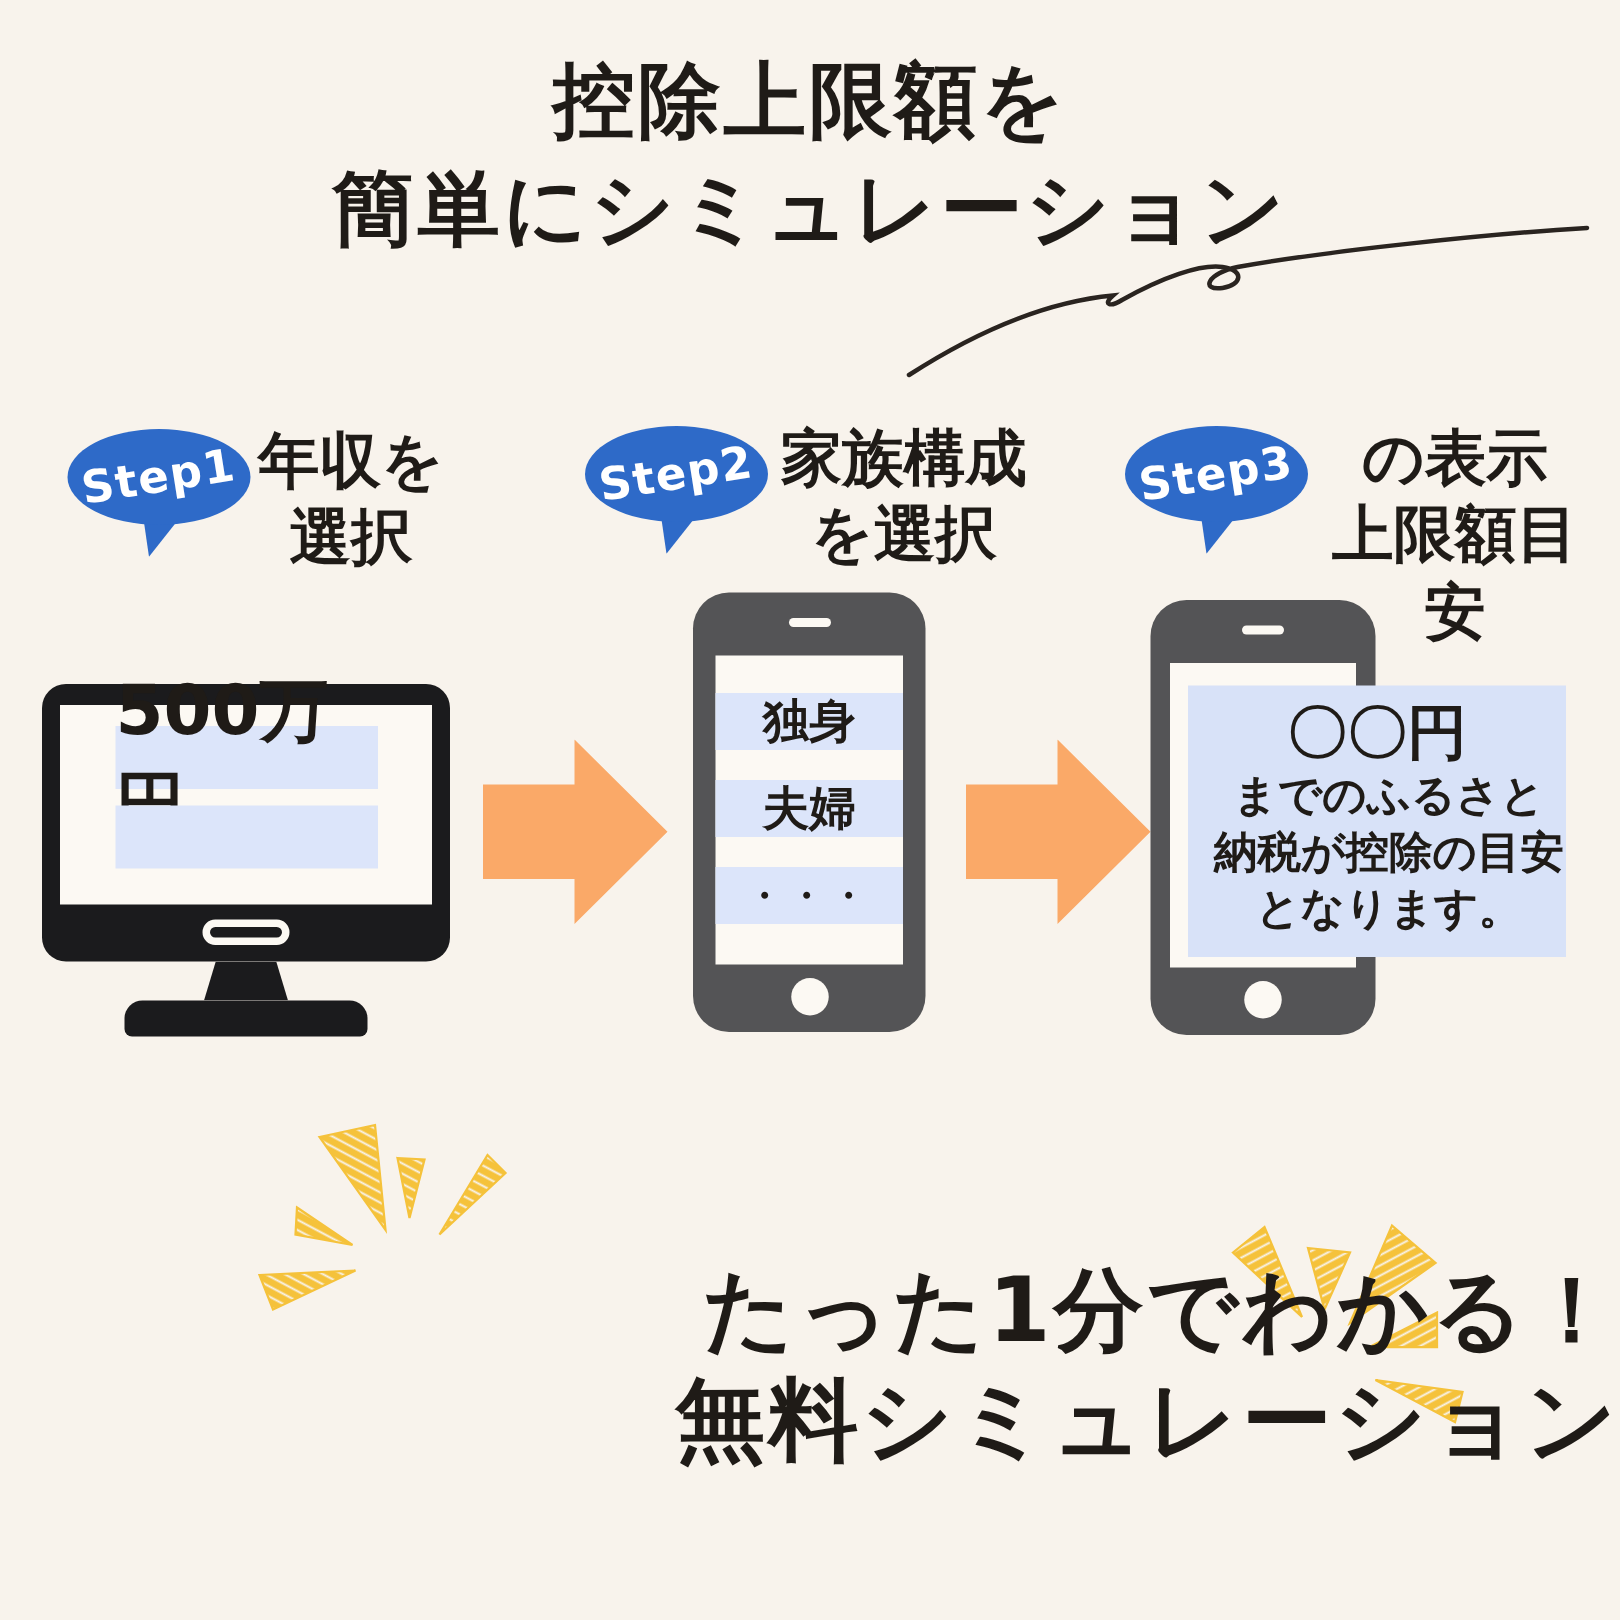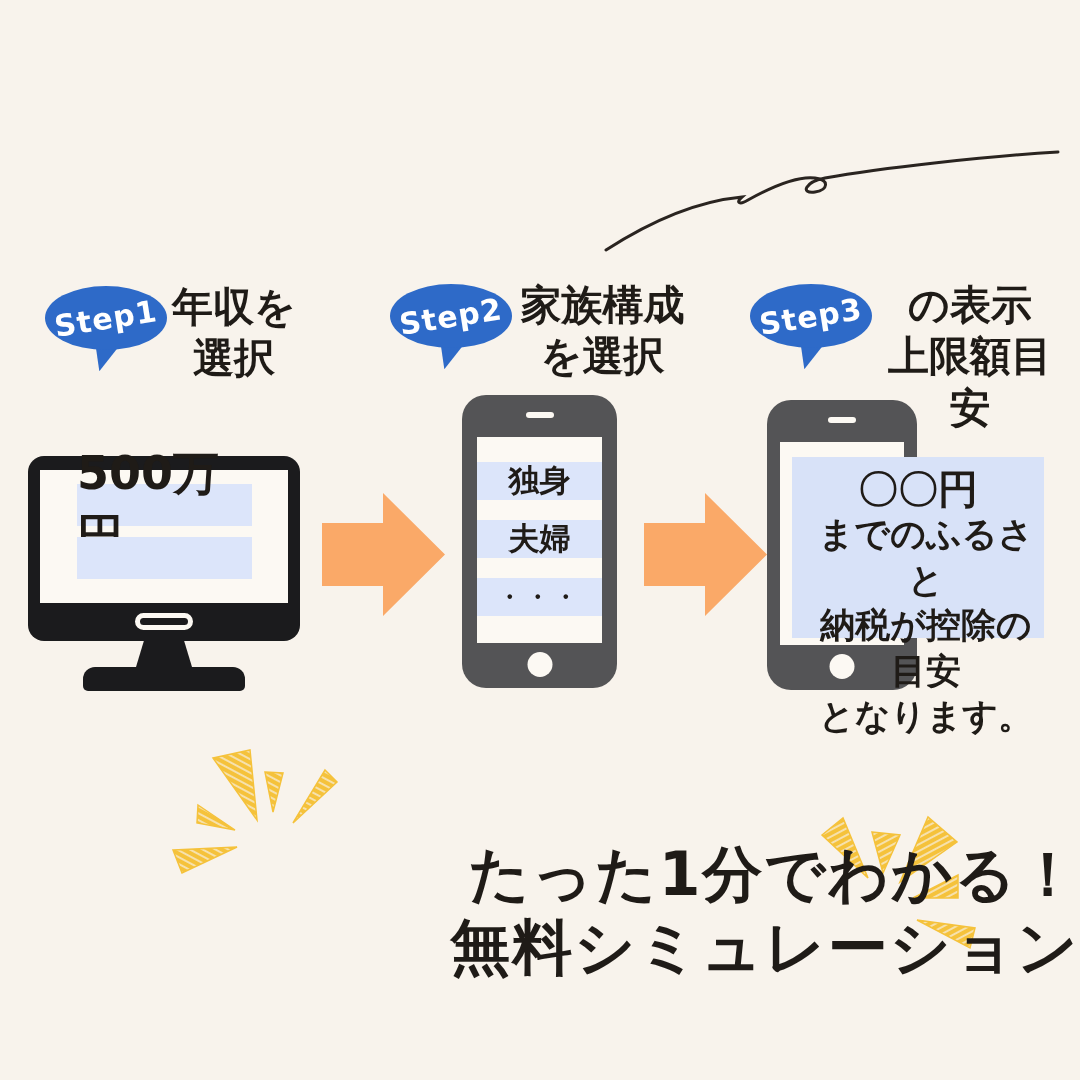--- a/index.html
+++ b/index.html
@@ -44,33 +44,37 @@
     display:flex;align-items:center;justify-content:center;
     font-size:31px;font-weight:700;}
   .opt.dots{font-size:24px;font-weight:700;letter-spacing:4px;}
   .home-btn{left:50%;transform:translateX(-50%);width:25px;height:25px;
     border-radius:50%;background:#FCF9F3;}
 
   
   .result-panel{left:792px;top:457px;width:252px;height:181px;background:#D8E2F8;
     z-index:3;text-align:center;padding-top:9px;box-sizing:border-box;}
   .result-amount{font-size:40px;font-weight:700;line-height:1.15;}
-  .result-line{font-size:35px;font-weight:700;line-height:1.3;margin-left:16px;}
+  .result-line{font-size:29px;font-weight:700;line-height:1.3;margin-left:16px;}
 
   
   .footer{top:838px;left:0;width:100%;text-align:right;
     font-size:60px;font-weight:700;line-height:1.22;letter-spacing:2px;}
 
   svg{display:block;}
 </style>
 </head>
 <body>
 
 <div class="canvas">
 
+  <div class="abs title">
+    <div>控除上限額を</div>
+    <div>簡単にシミュレーション</div>
+  </div>
 
   <svg class="abs" style="left:585px;top:140px;" width="490" height="125" viewBox="0 0 490 125">
     <path d="M 21 110
              C 80 72 125 60 157 57
              C 150 63 155 65 163 60
              C 190 45 215 36 230 38
              C 245 40 243 50 230 52
              C 215 54 220 42 240 38
              C 295 28 405 16 473 12" fill="none" stroke="#2A2420" stroke-width="3" stroke-linecap="round"></path>
   </svg>

